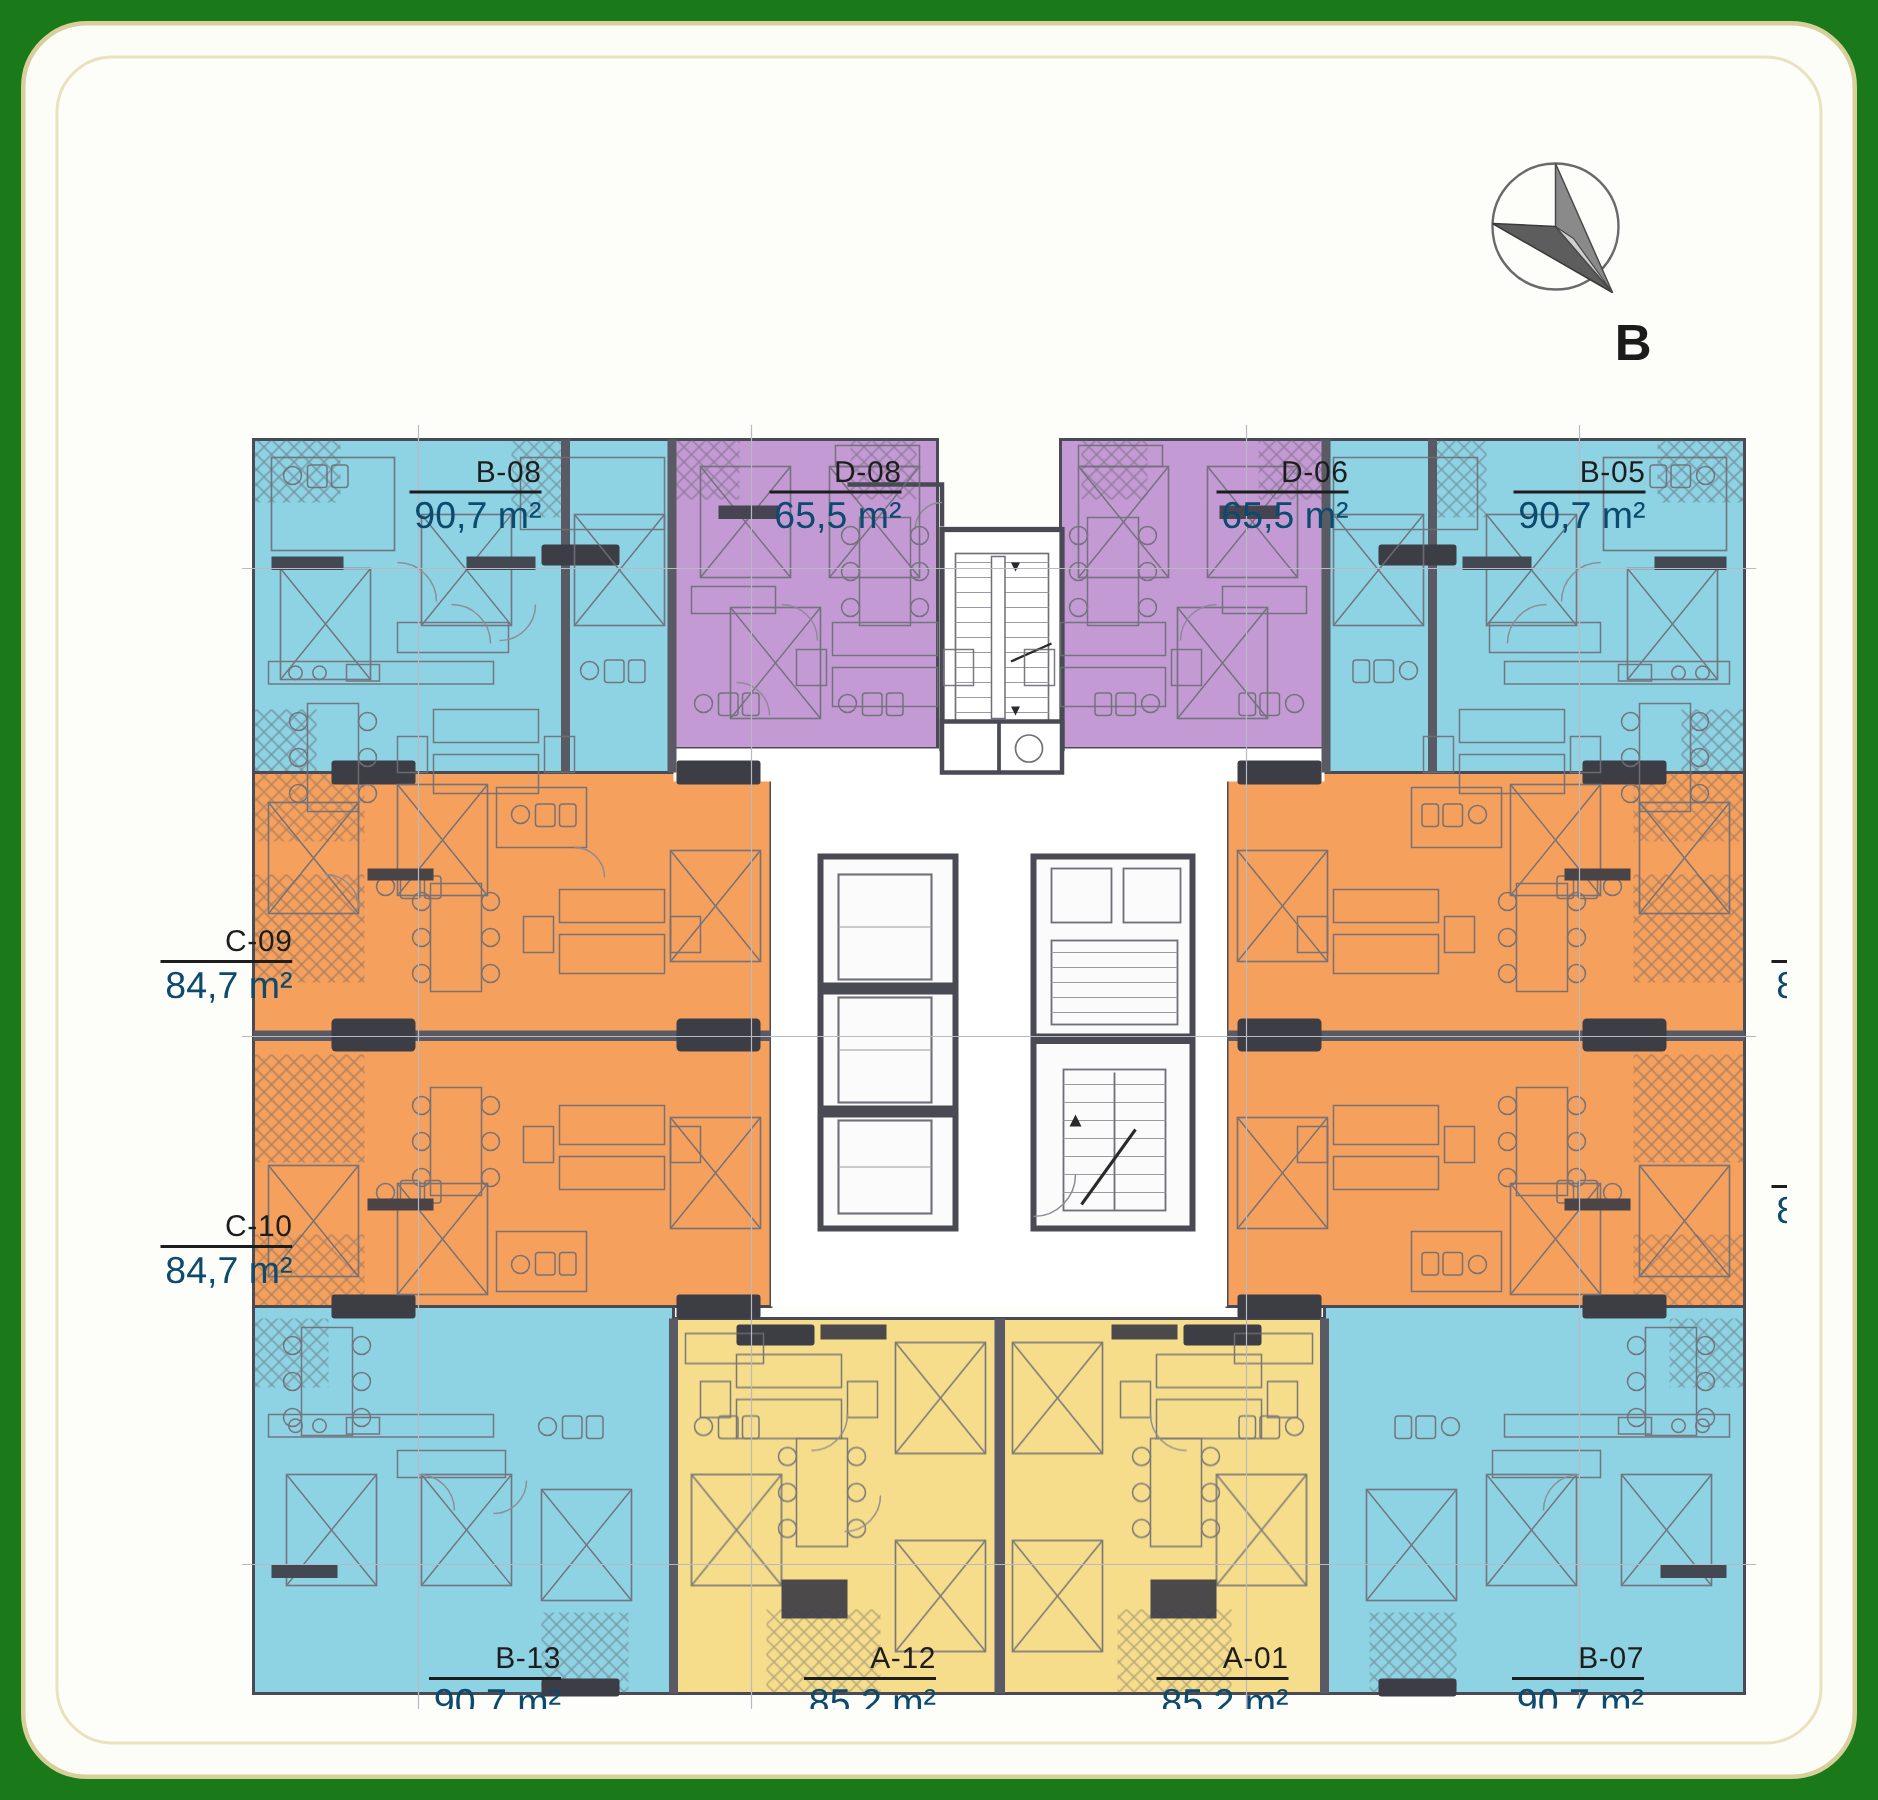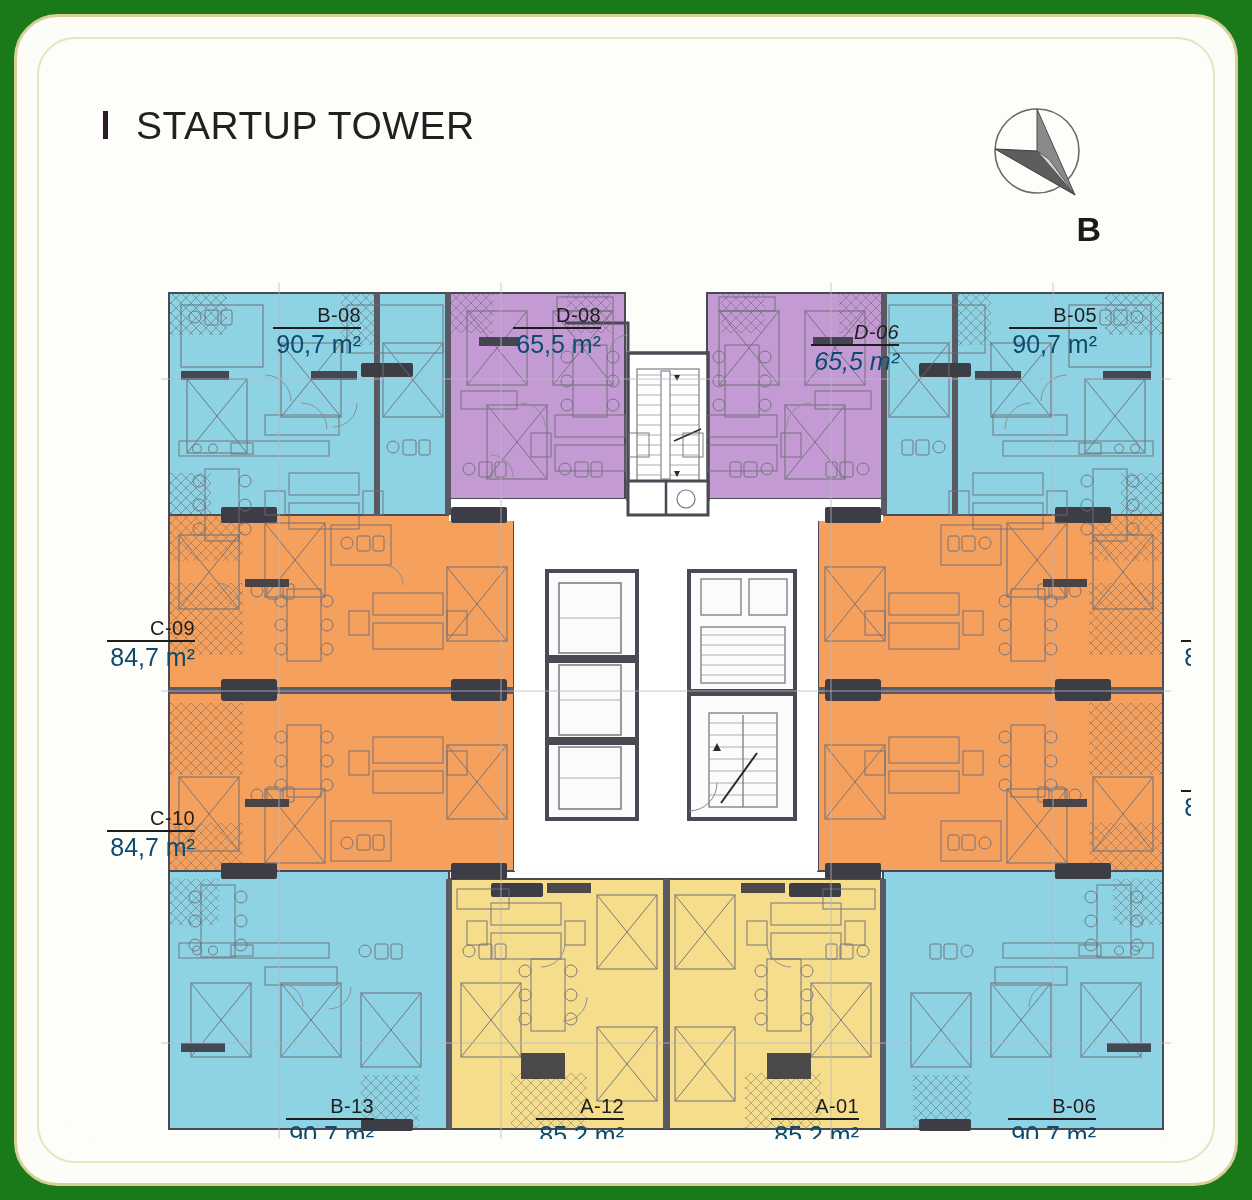--- a/index.html
+++ b/index.html
@@ -96,21 +96,20 @@
 <body>
 
 <div id="page">
   <div class="frame-outer">
     <div class="frame-inner">
       <div class="canvas">
 
         <div class="title-wrap">
           <div class="title-rule"></div>
           <div class="title-lines">
-            <div class="title-sub">STARTUP TOWER</div>
           </div>
         </div>
 
         <div class="compass">
           <svg width="120" height="120" viewBox="0 0 120 120">
             <circle cx="54" cy="52" r="42" fill="none" stroke="#6a6a6a" stroke-width="1.6"></circle>
             <polygon points="54,10 54,52 92,96" fill="#8a8a8a" stroke="#4a4a4a" stroke-width="1"></polygon>
             <polygon points="12,50 54,52 92,96" fill="#5d5d5d" stroke="#3a3a3a" stroke-width="1"></polygon>
             <polygon points="54,52 92,96 66,60" fill="#cfcfcf" stroke="#4a4a4a" stroke-width="0.8"></polygon>
           </svg>
@@ -489,21 +488,21 @@
         <div class="unit-label" style="left:180px; top:243px;">
           <div class="unit-code">B-08</div>
           <div class="unit-rule"></div>
           <div class="unit-area">90,7 m²</div>
         </div>
         <div class="unit-label" style="left:420px; top:243px;">
           <div class="unit-code">D-08</div>
           <div class="unit-rule"></div>
           <div class="unit-area thin">65,5 m²</div>
         </div>
-        <div class="unit-label" style="left:718px; top:260px;font-style:italic;">
+        <div class="unit-label" style="left:718px; top:243px;">
           <div class="unit-code">D-06</div>
           <div class="unit-rule"></div>
           <div class="unit-area thin">65,5 m²</div>
         </div>
         <div class="unit-label" style="left:916px; top:243px;">
           <div class="unit-code">B-05</div>
           <div class="unit-rule"></div>
           <div class="unit-area">90,7 m²</div>
         </div>
 
@@ -537,21 +536,21 @@
           <div class="unit-code">A-12</div>
           <div class="unit-rule"></div>
           <div class="unit-area">85,2 m²</div>
         </div>
         <div class="unit-label" style="left:678px; top:1034px;">
           <div class="unit-code">A-01</div>
           <div class="unit-rule"></div>
           <div class="unit-area">85,2 m²</div>
         </div>
         <div class="unit-label" style="left:915px; top:1034px;">
-          <div class="unit-code">B-06</div>
+          <div class="unit-code">B-07</div>
           <div class="unit-rule"></div>
           <div class="unit-area">90,7 m²</div>
         </div>
 
       </div>
     </div>
   </div>
 </div>
 
 </body></html>

